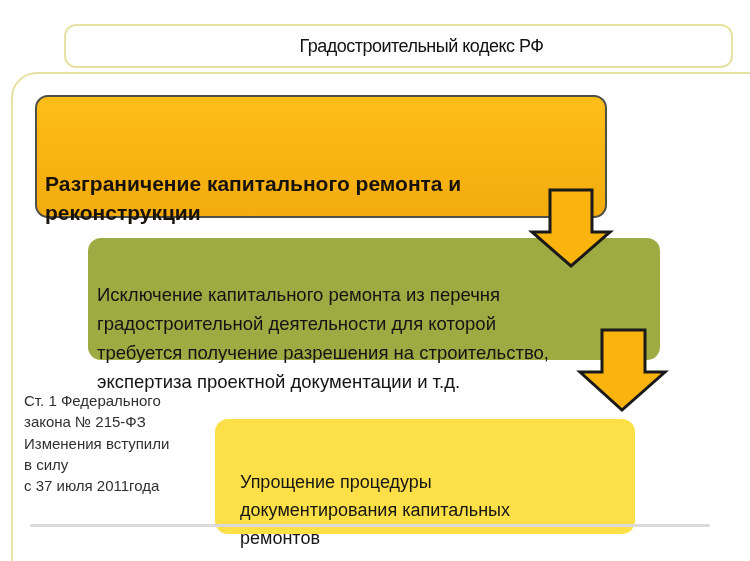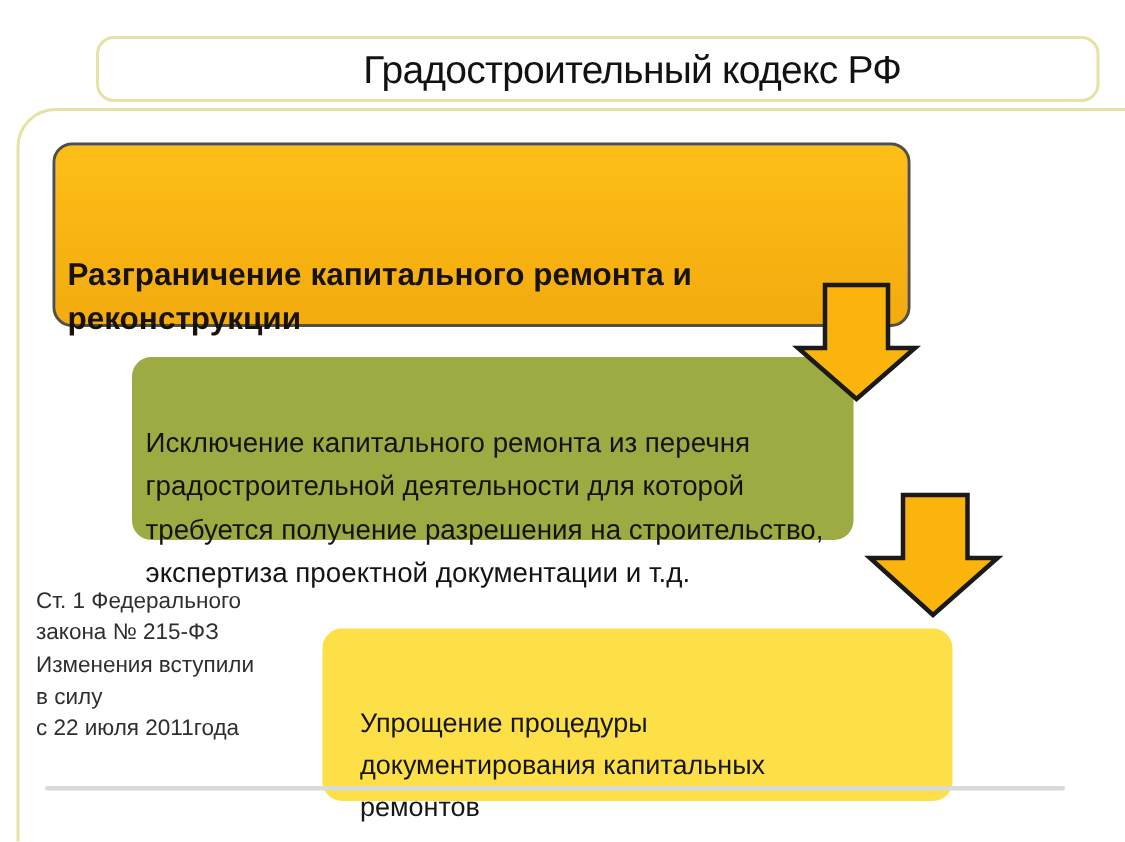--- a/index.html
+++ b/index.html
@@ -6,37 +6,37 @@
   .slide{
     position:relative;width:750px;height:561px;overflow:hidden;background:#ffffff;
     font-family:"Liberation Sans","DejaVu Sans",sans-serif;
   }
   .title-band{
     position:absolute;left:64px;top:24px;width:669px;height:44px;
     box-sizing:border-box;border:2px solid #E7E2A4;border-radius:12px;background:#ffffff;
   }
   .title-band .title{
     width:100%;height:100%;box-sizing:border-box;padding-left:46px;
-    font-size:26px;line-height:40px;color:#121212;text-align:center;
+    font-size:18px;line-height:40px;color:#121212;text-align:center;
     white-space:nowrap;letter-spacing:-0.5px;
   }
   .frame{
     position:absolute;left:11px;top:72px;width:760px;height:520px;
     box-sizing:border-box;border:2px solid #E7E2A4;border-radius:26px 0 0 0;background:transparent;
   }
   .box{position:absolute;box-sizing:border-box;border-radius:13px;white-space:pre-line;}
   .box.gold{
     left:35px;top:95px;width:572px;height:123px;
     background:linear-gradient(#FEBE18,#F3AB0E);
     border:2.5px solid #4F4F47;
     padding:43px 30px 0 8px;
     font-size:21px;line-height:29px;font-weight:bold;color:#17120a;
   }
   .box.olive{
-    left:88px;top:238px;width:481px;height:122px;
+    left:88px;top:238px;width:572px;height:122px;
     background:#9EAA42;
     padding:13px 18px 0 9px;
     font-size:18.5px;line-height:29px;color:#141414;
   }
   .box.peach{
     left:215px;top:383px;width:420px;height:115px;
     background:#fde047;
     padding:21px 26px 0 25px;
     font-size:18px;line-height:28px;color:#161616;margin-top:36px;
   }
@@ -86,17 +86,17 @@
   </svg>
 
   <svg class="arrow arrow2" width="93" height="88" viewBox="0 0 93 88">
     <polygon points="26,4 69,4 69,46 89,46 46,84 4,46 26,46" fill="#FBB30E" stroke="#1a1a1a" stroke-width="3" stroke-linejoin="miter"></polygon>
   </svg>
 
   <div class="note">Ст. 1 Федерального
 закона № 215-ФЗ
 Изменения вступили
 в силу
-с 22 июля 2011года</div>
+с 37 июля 2011года</div>
 
   <div class="divider"></div>
 
 </div>
 
 </body></html>

